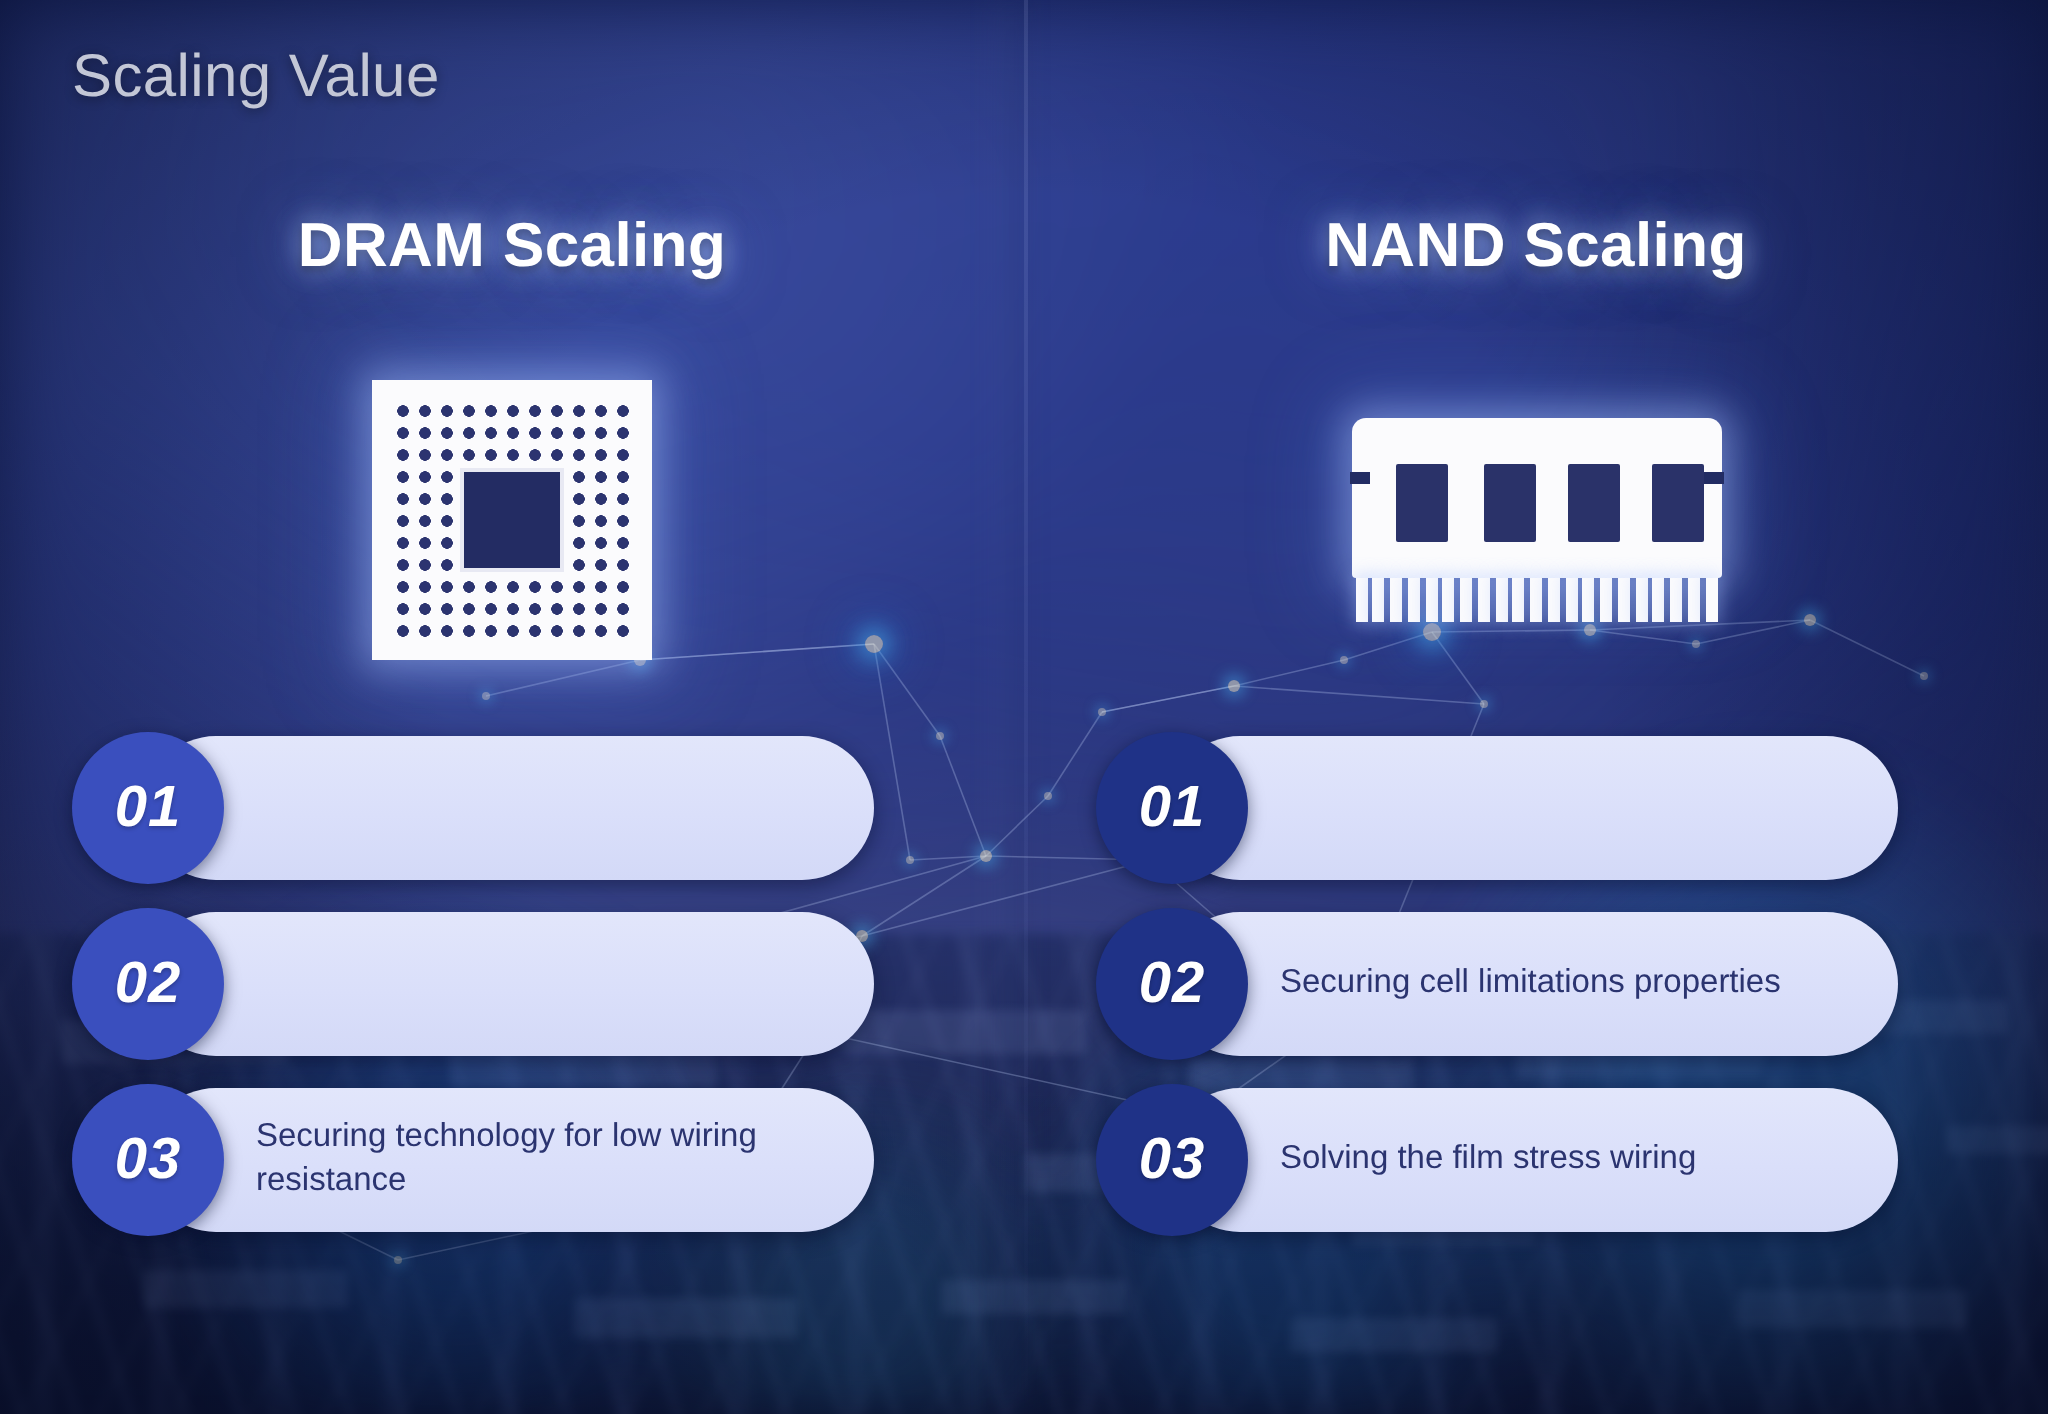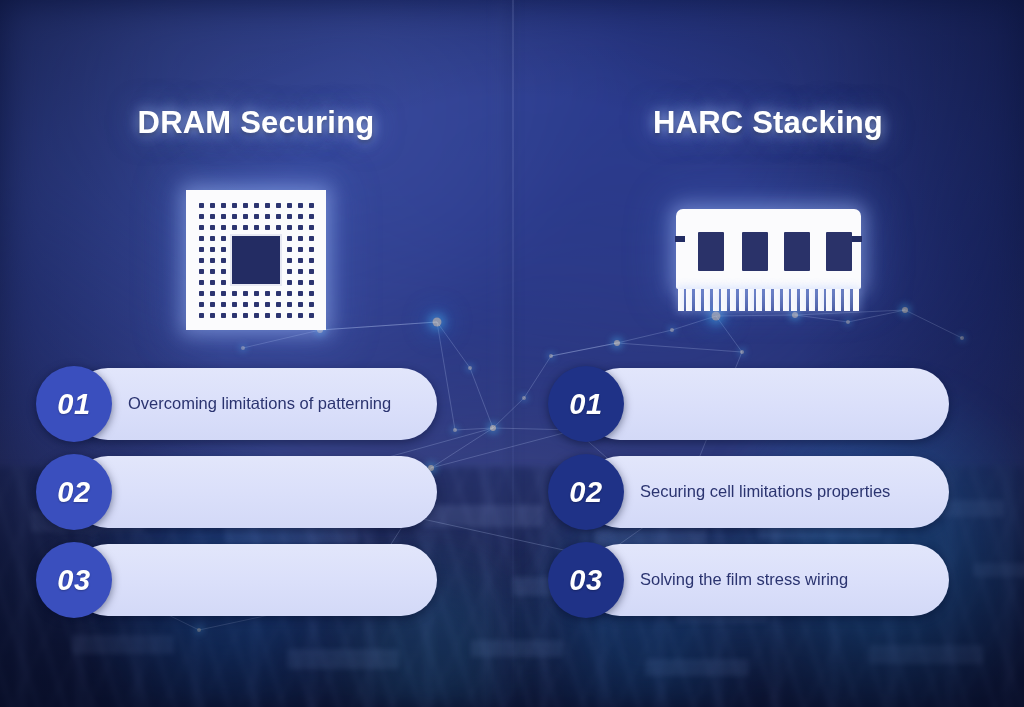--- a/index.html
+++ b/index.html
@@ -261,47 +261,48 @@
       <span class="node sm" style="left: 146px; top: 604px;"></span>
       <span class="node tiny" style="left: 199px; top: 630px;"></span>
       <span class="node tiny" style="left: 66px; top: 560px;"></span>
       <span class="node sm" style="left: 284px; top: 486px;"></span>
     </div>
 
   <div class="vignette"></div>
 </div>
 
 <div id="content">
+  <div class="page-title">Scaling Value</div>
 
   <div class="col left">
-    <div class="col-title">DRAM Securing</div>
+    <div class="col-title">DRAM Scaling</div>
 
     <div class="icon-wrap">
       <div class="dram-chip">
         <div class="dram-dots"></div>
         <div class="dram-core"></div>
       </div>
     </div>
 
     <div class="cards">
       <div class="card">
         <div class="badge" style="background: rgb(58, 79, 190);">01</div>
-        <div class="card-text">Overcoming limitations of patterning</div>
       </div>
       <div class="card">
         <div class="badge" style="background: rgb(58, 79, 190);">02</div>
       </div>
       <div class="card">
         <div class="badge" style="background: rgb(58, 79, 190);">03</div>
+        <div class="card-text">Securing technology for low wiring resistance</div>
       </div>
     </div>
   </div>
 
   <div class="col right">
-    <div class="col-title">HARC Stacking</div>
+    <div class="col-title">NAND Scaling</div>
 
     <div class="icon-wrap">
       <div class="nand-stick">
         <div class="nand-body">
           <div class="nand-notch l"></div>
           <div class="nand-notch r"></div>
           <div class="nand-ic" style="left:22px"></div>
           <div class="nand-ic" style="left:66px"></div>
           <div class="nand-ic" style="left:108px"></div>
           <div class="nand-ic" style="left:150px"></div>

